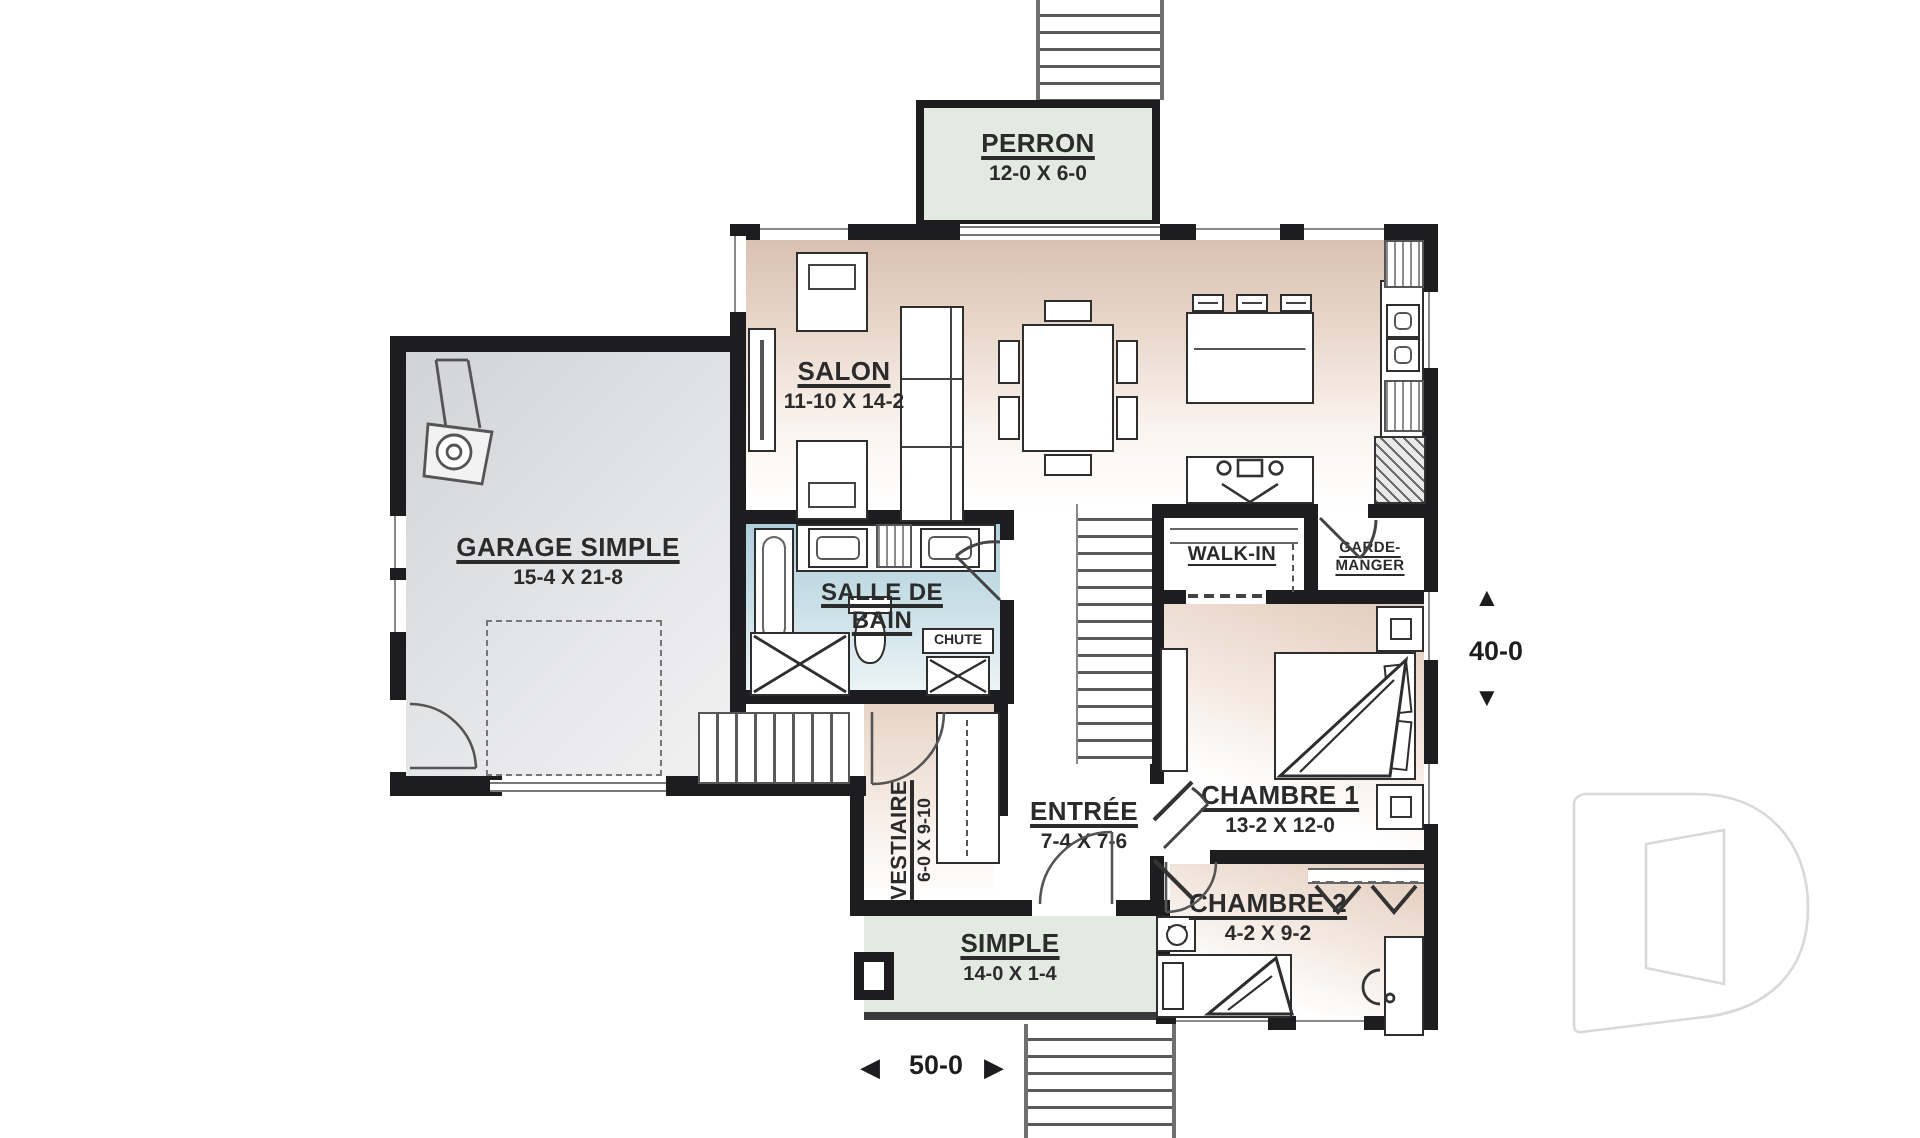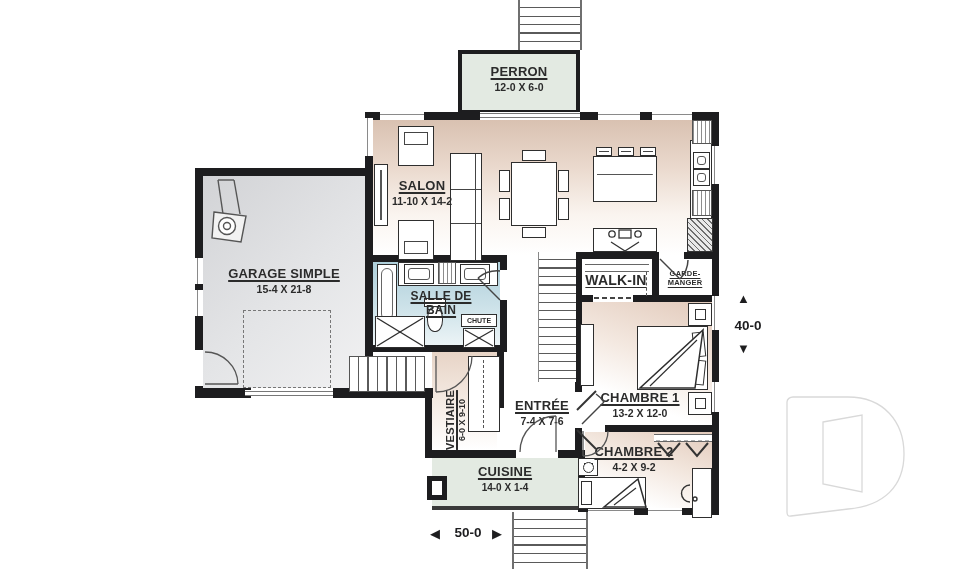--- a/index.html
+++ b/index.html
@@ -38,21 +38,21 @@
   .hatchV{position:absolute;background:repeating-linear-gradient(90deg,#8d8d8d 0 1px,#fff 1px 4px);border:1px solid #555;box-sizing:border-box;}
   .hatchD{position:absolute;background:repeating-linear-gradient(45deg,#6e6e6e 0 1px,#e9e9e9 1px 4px);border:1.5px solid #333;box-sizing:border-box;}
   .dashedrect{position:absolute;border:1.2px dashed #777;box-sizing:border-box;}
   .xbox{position:absolute;background:#fff;border:1.8px solid #2e2e2e;box-sizing:border-box;}
   .shelf{position:absolute;border-top:1.3px solid #666;border-bottom:1.3px solid #666;background:#fff;}
   .rodline{position:absolute;border-left:1.4px dashed #555;}
   
   .rlabel{position:absolute;text-align:center;font-weight:bold;line-height:1.3;white-space:nowrap;}
   .rname{font-size:13px;letter-spacing:.2px;text-decoration:underline;text-decoration-thickness:1.8px;text-underline-offset:2px;}
   .rsize{font-size:10.5px;}
-  .sm .rname{font-size:14px;text-decoration-thickness:1.4px;}
+  .sm .rname{font-size:10px;text-decoration-thickness:1.4px;}
   .xs{white-space:normal;}
   .xs .rname{font-size:7.5px;line-height:1.15;text-decoration-thickness:1px;}
   .dim{position:absolute;font-weight:bold;font-size:13.5px;color:var(--wall,#1d1d1f);text-align:center;}
   .arrow{position:absolute;font-size:13px;color:var(--wall,#1d1d1f);line-height:1;}
   .vest-label{position:absolute;left:424px;top:402px;width:76px;height:36px;transform:rotate(-90deg);text-align:center;font-weight:bold;line-height:1.2;}
   .vest-label .rname{font-size:11px;}
   .vest-label .rsize{font-size:9px;}
   .chutebox{position:absolute;background:#fff;border:1.4px solid #2e2e2e;box-sizing:border-box;text-align:center;font-weight:bold;font-size:7px;line-height:11px;}
   svg.overlay{position:absolute;left:0;top:0;pointer-events:none;}
   .lamp{position:absolute;border:1.4px solid #333;border-radius:50%;background:#fff;}
@@ -211,21 +211,21 @@
   </div>
   <div class="vest-label">
     <div class="rname">VESTIAIRE</div>
     <div class="rsize">6-0 X 9-10</div>
   </div>
   <div class="rlabel" style="left:580px;top:444px;width:108px">
     <div class="rname">CHAMBRE 2</div>
     <div class="rsize">4-2 X 9-2</div>
   </div>
   <div class="rlabel" style="left:454px;top:464px;width:102px">
-    <div class="rname">CUISINE</div>
+    <div class="rname">SIMPLE</div>
     <div class="rsize" style="font-size:10px">14-0 X 1-4</div>
   </div>
 
   <div class="arrow" style="left:737px;top:292px">▲</div>
   <div class="dim" style="left:728px;top:318px;width:40px">40-0</div>
   <div class="arrow" style="left:737px;top:342px">▼</div>
   <div class="arrow" style="left:430px;top:527px">◀</div>
   <div class="dim" style="left:446px;top:525px;width:44px">50-0</div>
   <div class="arrow" style="left:492px;top:527px">▶</div>
 

